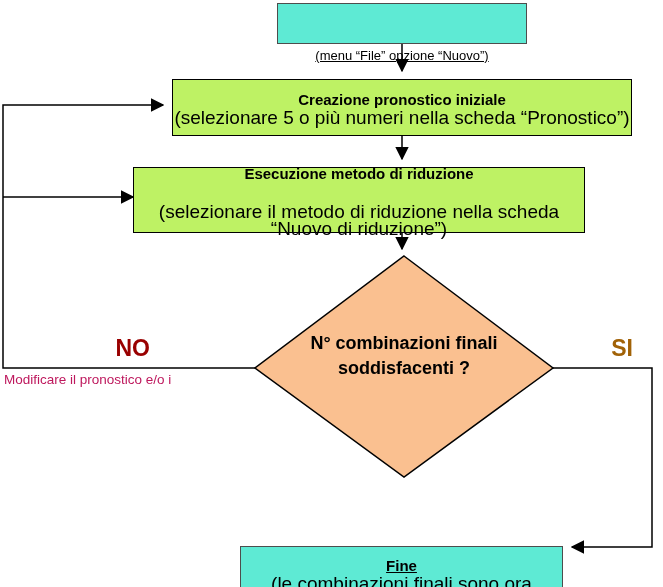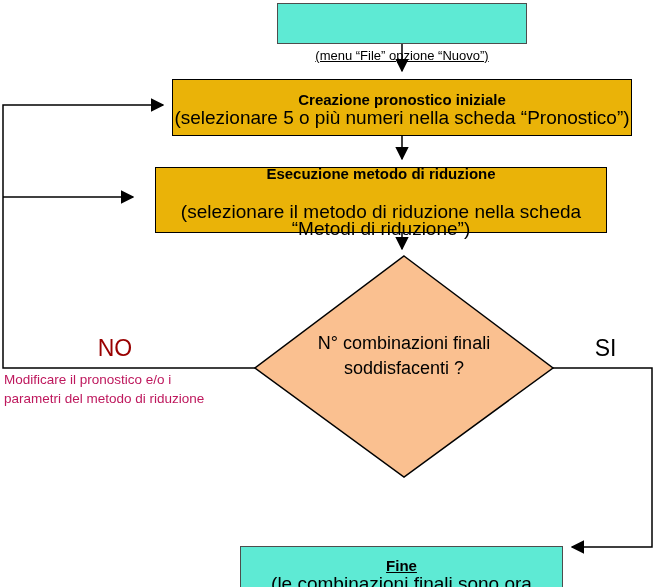--- a/index.html
+++ b/index.html
@@ -26,46 +26,46 @@
     text-align: center;
     color: #000;
   }
   .terminator {
     background: #5eead4;
     border: 1.5px solid #4d4d4d;
     border-radius: 0;
     text-decoration: underline;
   }
   .process {
-    background: #eab308;
+    background: #bef264;
     border: 1.5px solid #000000;
   }
   .node .title { font-weight: bold; font-size: 15px; line-height: 19px; }
   .node .subtitle { font-size: 19px; line-height: 17px; }
   #start-node .title { font-size: 14px; line-height: 17px; }
   #start-node .subtitle { font-size: 13px; line-height: 16px; margin-top: 48px; }
   #decision-text {
     position: absolute;
     left: 274px; top: 331px;
     width: 260px;
     text-align: center;
-    font-weight: normal;
+    font-weight: bold;
     font-size: 18px;
     line-height: 25px;
     color: #000;
   }
   .branch-label {
     position: absolute;
-    font-weight: normal;
+    font-weight: bold;
     font-size: 23px;
     line-height: 24px;
-    text-align: center;
+    text-align: right;
   }
   #no-label { left: 80px; top: 336px; width: 70px; color: #990000; }
-  #si-label { left: 578px; top: 336px; width: 55px; color: #000000; }
+  #si-label { left: 578px; top: 336px; width: 55px; color: #a16207; }
   #no-note {
     position: absolute;
     left: 4px; top: 370px;
     width: 250px;
     font-size: 13.5px;
     line-height: 19px;
     text-align: left;
     color: #be185d;
   }
 </style>
@@ -99,36 +99,35 @@
   <div class="node terminator" id="start-node" style="left:277px; top:3px; width:250px; height:41px;">
     <div class="title">Nuovo sistema</div>
     <div class="subtitle">(menu “File” opzione “Nuovo”)</div>
   </div>
 
   <div class="node process" id="step1-node" style="left:172px; top:79px; width:460px; height:57px;">
     <div class="title">Creazione pronostico iniziale</div>
     <div class="subtitle">(selezionare 5 o più numeri nella scheda “Pronostico”)</div>
   </div>
 
-  <div class="node process" id="step2-node" style="left:155px; top:167px; width:452px; height:66px;gap:20px;">
+  <div class="node process" id="step2-node" style="left:133px; top:167px; width:452px; height:66px;gap:20px;">
     <div class="title">Esecuzione metodo di riduzione</div>
-    <div class="subtitle">(selezionare il metodo di riduzione nella scheda “Metodi di riduzione”)</div>
+    <div class="subtitle">(selezionare il metodo di riduzione nella scheda “Nuovo di riduzione”)</div>
   </div>
 
   <div id="decision-text">
     <div>N° combinazioni finali</div>
     <div>soddisfacenti ?</div>
   </div>
 
   <div class="branch-label" id="no-label">NO</div>
   <div class="branch-label" id="si-label">SI</div>
 
   <div id="no-note">
     <div>Modificare il pronostico e/o i</div>
-    <div>parametri del metodo di riduzione</div>
   </div>
 
   <div class="node terminator" id="end-node" style="left:240px; top:510px; width:323px; height:72px;margin-top:36px;">
     <div class="title">Fine</div>
     <div class="subtitle">(le combinazioni finali sono ora giocabili)</div>
   </div>
 
 </div>
 
 </body></html>

